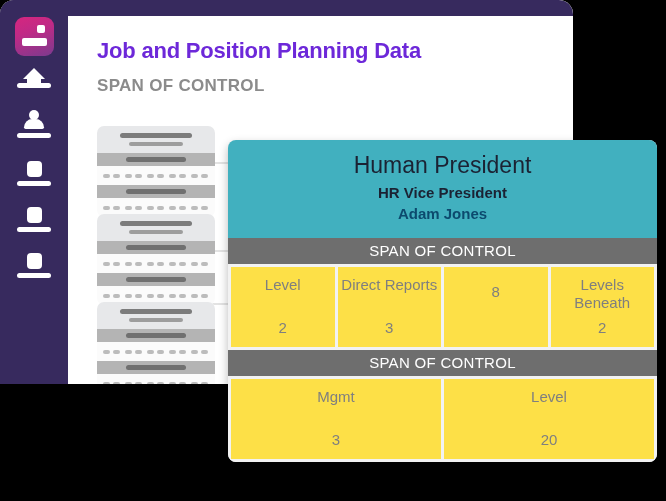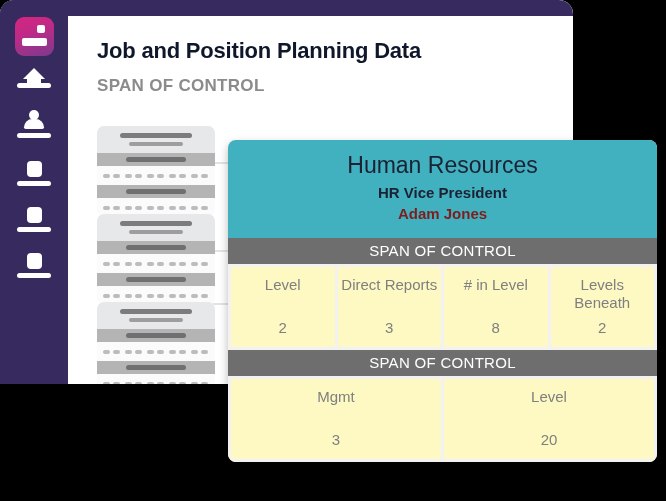--- a/index.html
+++ b/index.html
@@ -133,21 +133,21 @@
     width: 505px;
     height: 368px;
     background: #ffffff;
   }
 
   .page-title {
     position: absolute;
     left: 29px; top: 22px;
     font-size: 22px;
     font-weight: bold;
-    color: #0f172a;
+    color: #6d28d9;
     letter-spacing: -0.2px;
   }
 
   .page-subtitle {
     position: absolute;
     left: 29px; top: 60px;
     font-size: 17px;
     font-weight: bold;
     color: #8b8b8b;
     letter-spacing: 0.3px;
@@ -243,42 +243,42 @@
   }
   .hr-role {
     font-size: 15px;
     font-weight: bold;
     color: #1b2233;
     line-height: 1.35;
   }
   .hr-name {
     font-size: 15px;
     font-weight: bold;
-    color: #7f1d1d;
+    color: #0c4a6e;
     line-height: 1.35;
   }
 
   .soc-band {
     background: #6e6e6e;
     color: #ffffff;
     text-align: center;
     font-size: 15px;
     padding: 4px 0 5px 0;
     letter-spacing: 0.3px;
   }
 
   .metric-grid {
     display: flex;
     gap: 3px;
     padding: 3px;
     background: #f2f2f2;
   }
   .metric-cell {
     flex: 1;
-    background: #fef9c3;
+    background: #fde047;
     text-align: center;
     padding: 9px 2px 11px 2px;
   }
   .metric-label {
     font-size: 15px;
     color: #7f7f7f;
     line-height: 1.2;
     min-height: 36px;
   }
   .metric-value {
@@ -517,38 +517,37 @@
               </span></span>
         </div>
       </div>
 
     </div>
   </div>
 
   <div class="hr-card">
 
     <div class="hr-header">
-      <div class="hr-org">Human Resources</div>
+      <div class="hr-org">Human President</div>
       <div class="hr-role">HR Vice President</div>
       <div class="hr-name">Adam Jones</div>
     </div>
 
     <div class="soc-band">SPAN OF CONTROL</div>
 
     <div class="metric-grid">
       <div class="metric-cell">
         <div class="metric-label">Level</div>
         <div class="metric-value">2</div>
       </div>
       <div class="metric-cell">
         <div class="metric-label">Direct Reports</div>
         <div class="metric-value">3</div>
       </div>
       <div class="metric-cell">
-        <div class="metric-label"># in Level</div>
         <div class="metric-value">8</div>
       </div>
       <div class="metric-cell">
         <div class="metric-label">Levels Beneath</div>
         <div class="metric-value">2</div>
       </div>
     </div>
 
     <div class="soc-band">SPAN OF CONTROL</div>
 

